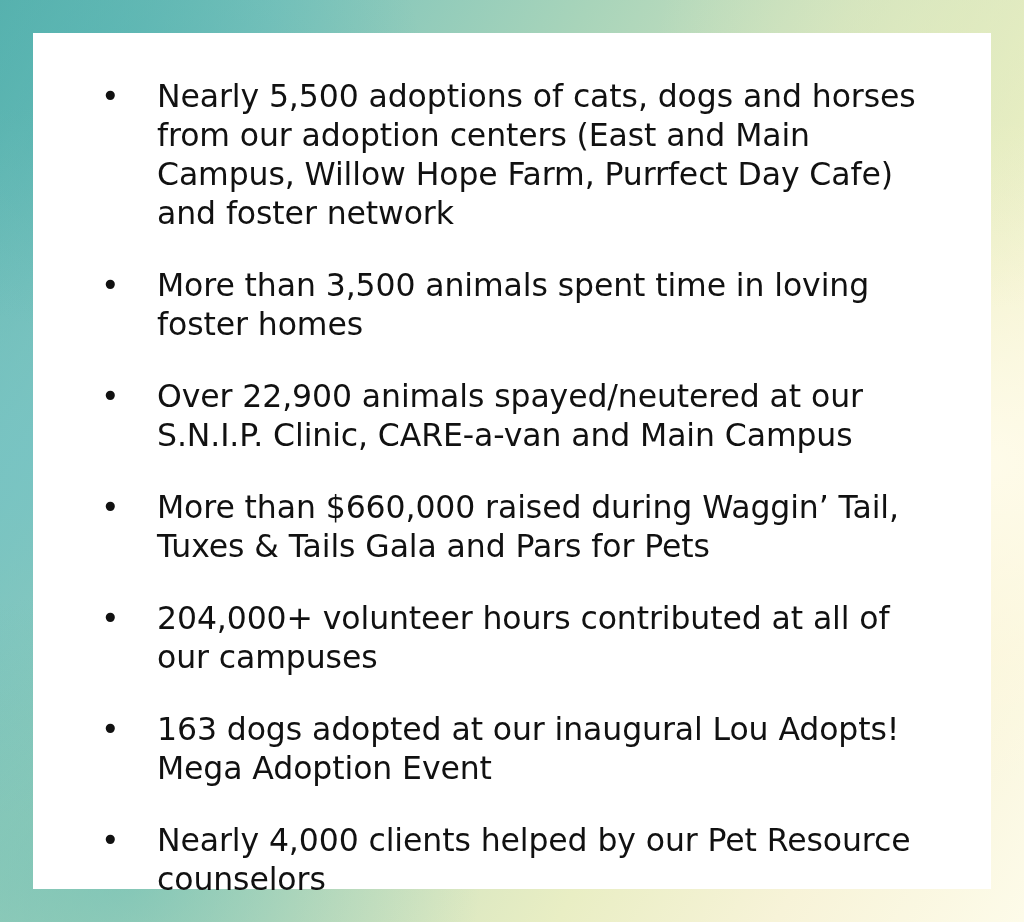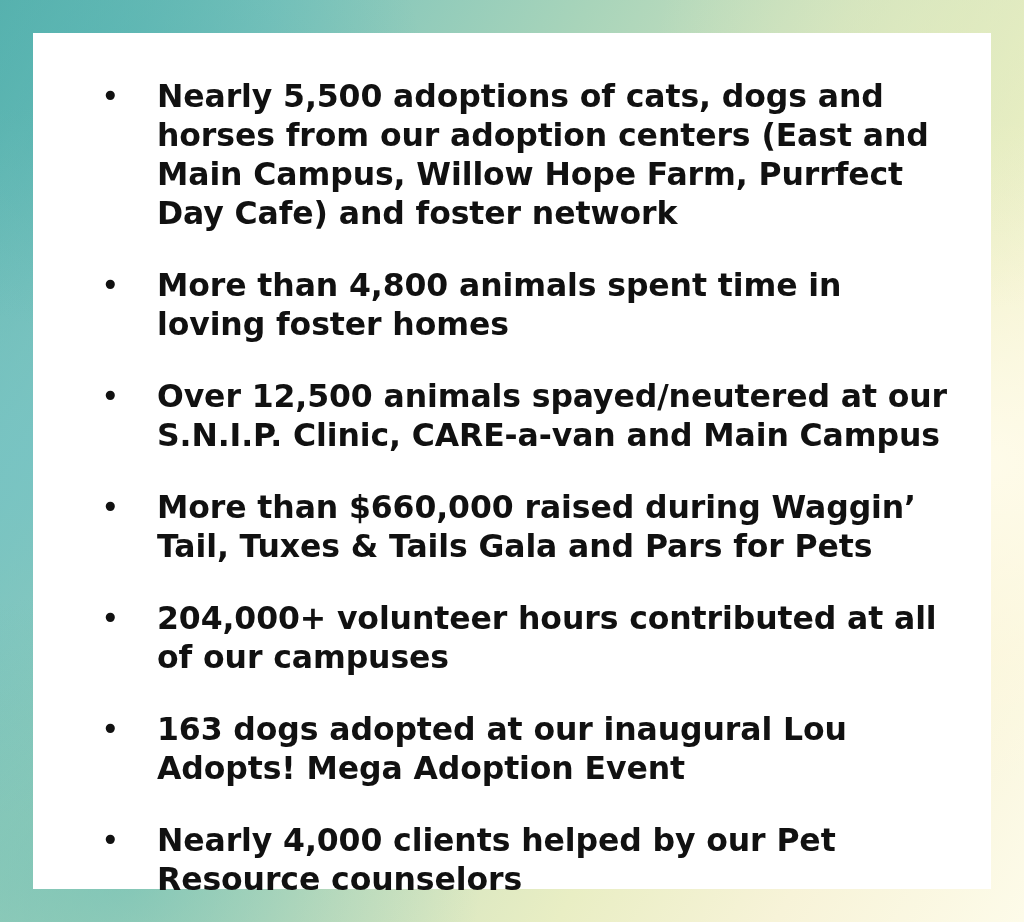--- a/index.html
+++ b/index.html
@@ -64,40 +64,39 @@
     position: absolute;
     left: 16px;
     top: 0;
     font-size: 31.5px;
     line-height: 39px;
     color: #111111;
   }
   .bullet-text {
     display: block;
     white-space: pre-line;
-    font-weight: bold;
   }
 </style>
 </head>
 <body>
 
 <div id="slide">
   <div class="card">
     <ul class="bullets">
       <li>
         <span class="bullet-dot">•</span>
         <span class="bullet-text">Nearly 5,500 adoptions of cats, dogs and horses from our adoption centers (East and Main Campus, Willow Hope Farm, Purrfect Day Cafe) and foster network</span>
       </li>
       <li>
         <span class="bullet-dot">•</span>
-        <span class="bullet-text">More than 4,800 animals spent time in loving foster homes</span>
+        <span class="bullet-text">More than 3,500 animals spent time in loving foster homes</span>
       </li>
       <li>
         <span class="bullet-dot">•</span>
-        <span class="bullet-text">Over 12,500 animals spayed/neutered at our S.N.I.P. Clinic, CARE-a-van and Main Campus</span>
+        <span class="bullet-text">Over 22,900 animals spayed/neutered at our S.N.I.P. Clinic, CARE-a-van and Main Campus</span>
       </li>
       <li>
         <span class="bullet-dot">•</span>
         <span class="bullet-text">More than $660,000 raised during Waggin’ Tail, Tuxes &amp; Tails Gala and Pars for Pets</span>
       </li>
       <li>
         <span class="bullet-dot">•</span>
         <span class="bullet-text">204,000+ volunteer hours contributed at all of our campuses</span>
       </li>
       <li>

